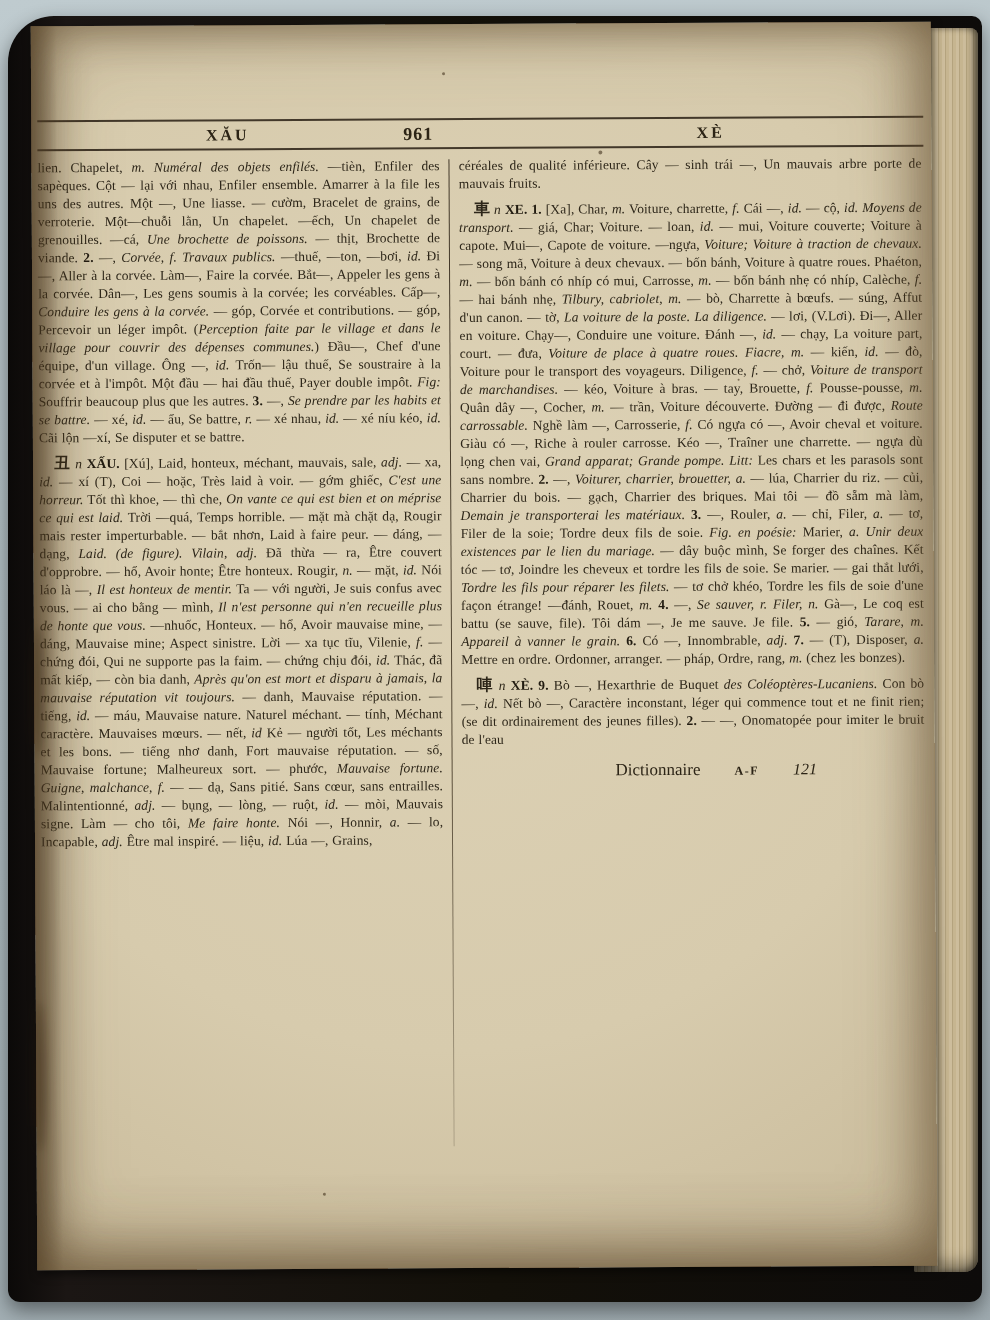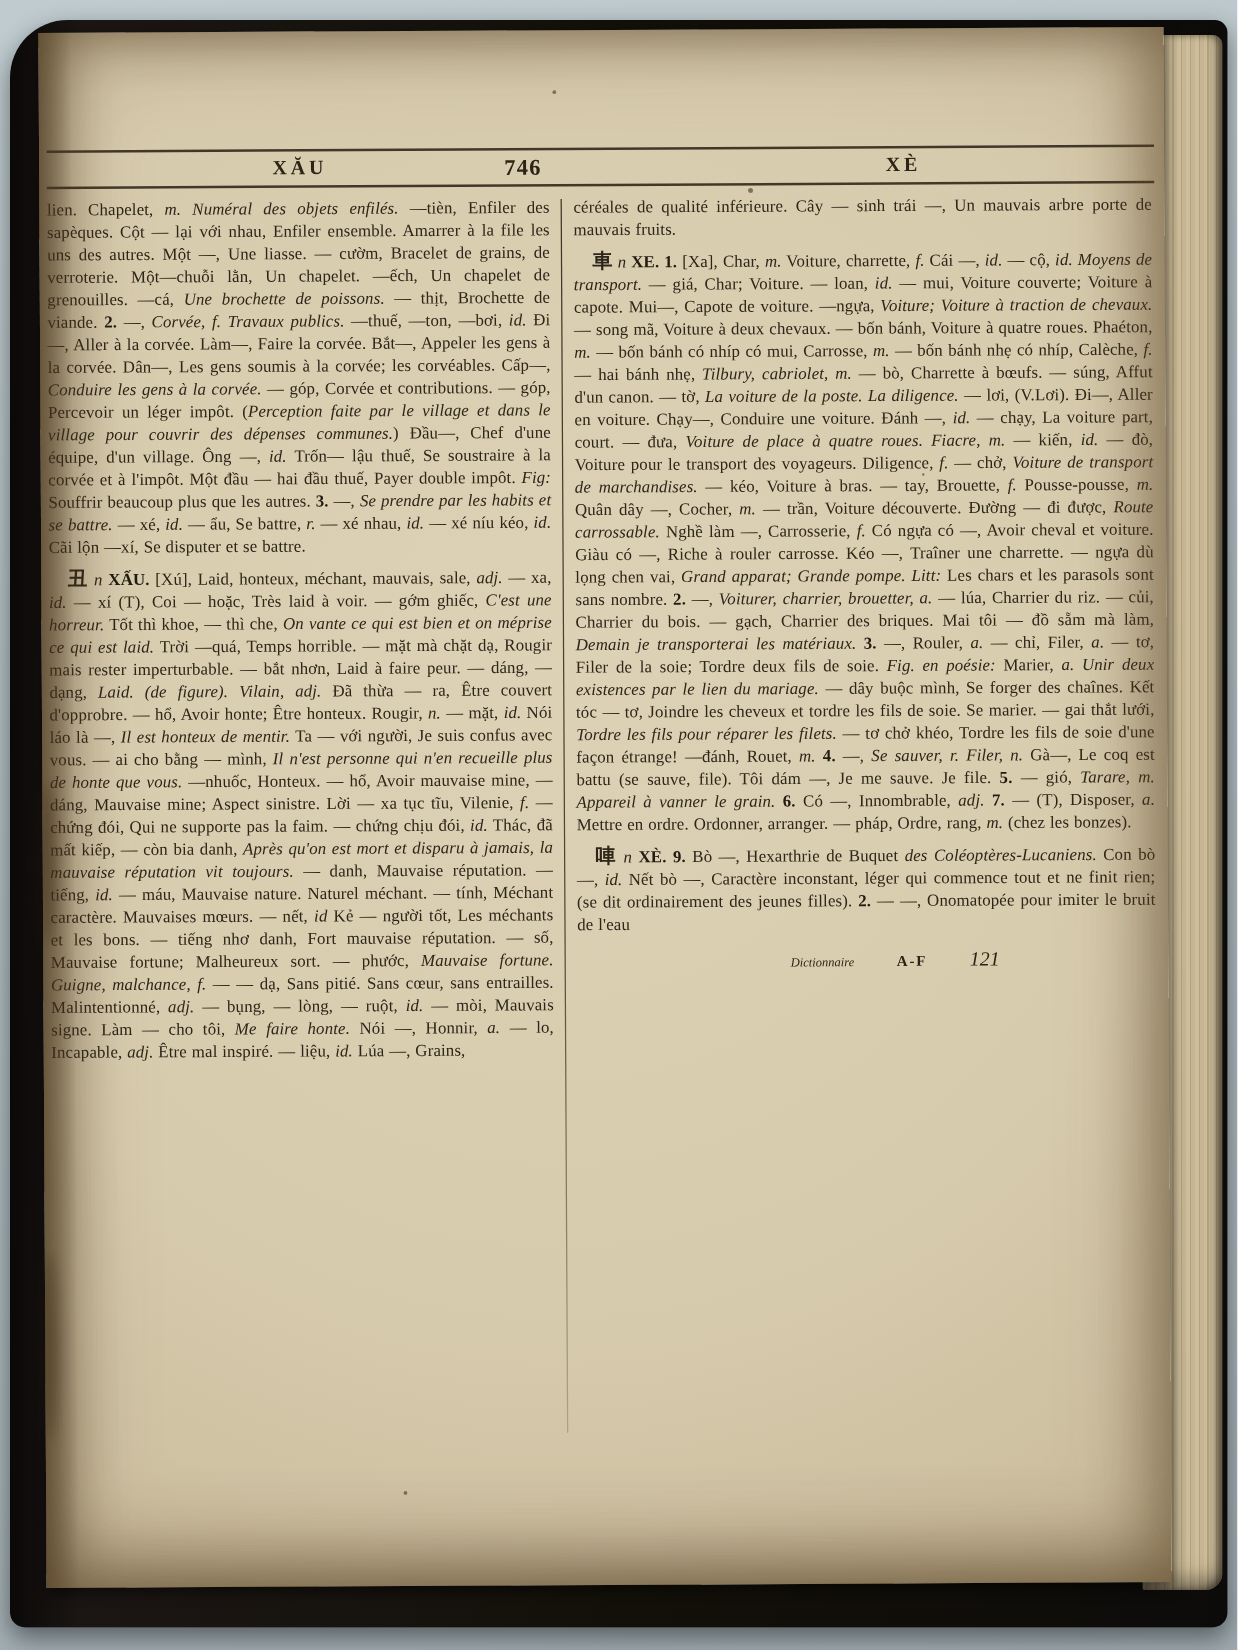--- a/index.html
+++ b/index.html
@@ -65,21 +65,21 @@
 
   
   .running-head {
     position:absolute; left:6px; right:8px; top:94px; height:31px;
     border-top:2px solid #42382a; border-bottom:2px solid #42382a;
   }
   .rh-word, .rh-page {
     position:absolute; top:50%; transform:translate(-50%,-50%);
     color:#2c2416; white-space:nowrap;
   }
-  .rh-word { font-weight:bold; font-size:16px; letter-spacing:3px;margin-left:12px; }
+  .rh-word { font-weight:bold; font-size:16px; letter-spacing:3px; }
   .rh-word.left  { left:21.5%; }
   .rh-word.right { left:76%; }
   .rh-page { left:43%; font-weight:bold; font-size:18px; letter-spacing:1px; }
 
   
   .text-block {
     position:absolute; top:133px; left:6px; right:10px; bottom:82px;
     display:flex;
   }
   .column { color:#2d2619; }
@@ -98,21 +98,21 @@
   .cjk {
     font-family:"DejaVu Sans",sans-serif;
     font-size:16px; font-style:normal; font-weight:bold; letter-spacing:0;
   }
 
   
   .signature {
     margin-top:12px; display:flex; justify-content:center; align-items:baseline;
     gap:34px; padding-left:46px; color:#2c2416;
   }
-  .sig-word { font-style:italic; font-size:10px; }
+  .sig-word { font-size:17px; }
   .sig-vol  { font-weight:bold; font-size:12px; letter-spacing:1.5px; }
   .sig-num  { font-weight:normal; font-style:italic; font-size:16px; }
 </style>
 </head>
 <body>
 
 <div class="photo">
 
   <div class="book-cover"></div>
   <div class="page-stack"></div>
@@ -121,21 +121,21 @@
     <div class="gutter-shadow"></div>
     <div class="edge-blot b1"></div>
     <div class="edge-blot b2"></div>
     <div class="speck s1"></div>
     <div class="speck s2"></div>
     <div class="speck s3"></div>
     <div class="speck s4"></div>
 
     <div class="running-head">
       <span class="rh-word left">XĂU</span>
-      <span class="rh-page">746</span>
+      <span class="rh-page">961</span>
       <span class="rh-word right">XÈ</span>
     </div>
 
     <div class="text-block">
       <div class="column left">
           <p class="para">lien. Chapelet, <i>m. Numéral des objets enfilés.</i> —tièn, Enfiler des sapèques. Cột — lại với nhau, Enfiler ensemble. Amarrer à la file les uns des autres. Một —, Une liasse. — cườm, Bracelet de grains, de verroterie. Một—chuỗi lằn, Un chapelet. —ếch, Un chapelet de grenouilles. —cá, <i>Une brochette de poissons.</i> — thịt, Brochette de viande. <b>2.</b> —, <i>Corvée, f. Travaux publics.</i> —thuế, —ton, —bơi, <i>id.</i> Đi—, Aller à la corvée. Làm—, Faire la corvée. Bắt—, Appeler les gens à la corvée. Dân—, Les gens soumis à la corvée; les corvéables. Cấp—, <i>Conduire les gens à la corvée.</i> — góp, Corvée et contributions. — góp, Percevoir un léger impôt. (<i>Perception faite par le village et dans le village pour couvrir des dépenses communes.</i>) Đầu—, Chef d'une équipe, d'un village. Ông —, <i>id.</i> Trốn— lậu thuế, Se soustraire à la corvée et à l'impôt. Một đầu — hai đầu thuế, Payer double impôt. <i>Fig:</i> Souffrir beaucoup plus que les autres. <b>3.</b> —, <i>Se prendre par les habits et se battre.</i> — xé, <i>id.</i> — ẩu, Se battre, <i>r.</i> — xé nhau, <i>id.</i> — xé níu kéo, <i>id.</i> Cãi lộn —xí, Se disputer et se battre.</p>
           <p class="para indent"><span class="cjk">丑</span> <i>n</i> <b>XẤU.</b> [Xú], Laid, honteux, méchant, mauvais, sale, <i>adj.</i> — xa, <i>id.</i> — xí (T), Coi — hoặc, Très laid à voir. — gớm ghiếc, <i>C'est une horreur.</i> Tốt thì khoe, — thì che, <i>On vante ce qui est bien et on méprise ce qui est laid.</i> Trời —quá, Temps horrible. — mặt mà chặt dạ, Rougir mais rester imperturbable. — bắt nhơn, Laid à faire peur. — dáng, — dạng, <i>Laid. (de figure). Vilain, adj.</i> Đã thừa — ra, Être couvert d'opprobre. — hổ, Avoir honte; Être honteux. Rougir, <i>n.</i> — mặt, <i>id.</i> Nói láo là —, <i>Il est honteux de mentir.</i> Ta — với người, Je suis confus avec vous. — ai cho bằng — mình, <i>Il n'est personne qui n'en recueille plus de honte que vous.</i> —nhuốc, Honteux. — hổ, Avoir mauvaise mine, — dáng, Mauvaise mine; Aspect sinistre. Lời — xa tục tĩu, Vilenie, <i>f.</i> — chứng đói, Qui ne supporte pas la faim. — chứng chịu đói, <i>id.</i> Thác, đã mất kiếp, — còn bia danh, <i>Après qu'on est mort et disparu à jamais, la mauvaise réputation vit toujours.</i> — danh, Mauvaise réputation. — tiếng, <i>id.</i> — máu, Mauvaise nature. Naturel méchant. — tính, Méchant caractère. Mauvaises mœurs. — nết, <i>id</i> Kẻ — người tốt, Les méchants et les bons. — tiếng nhơ danh, Fort mauvaise réputation. — số, Mauvaise fortune; Malheureux sort. — phước, <i>Mauvaise fortune. Guigne, malchance, f.</i> — — dạ, Sans pitié. Sans cœur, sans entrailles. Malintentionné, <i>adj.</i> — bụng, — lòng, — ruột, <i>id.</i> — mòi, Mauvais signe. Làm — cho tôi, <i>Me faire honte.</i> Nói —, Honnir, <i>a.</i> — lo, Incapable, <i>adj.</i> Être mal inspiré. — liệu, <i>id.</i> Lúa —, Grains,</p>
         </div>
 
       <div class="column-divider"></div>

